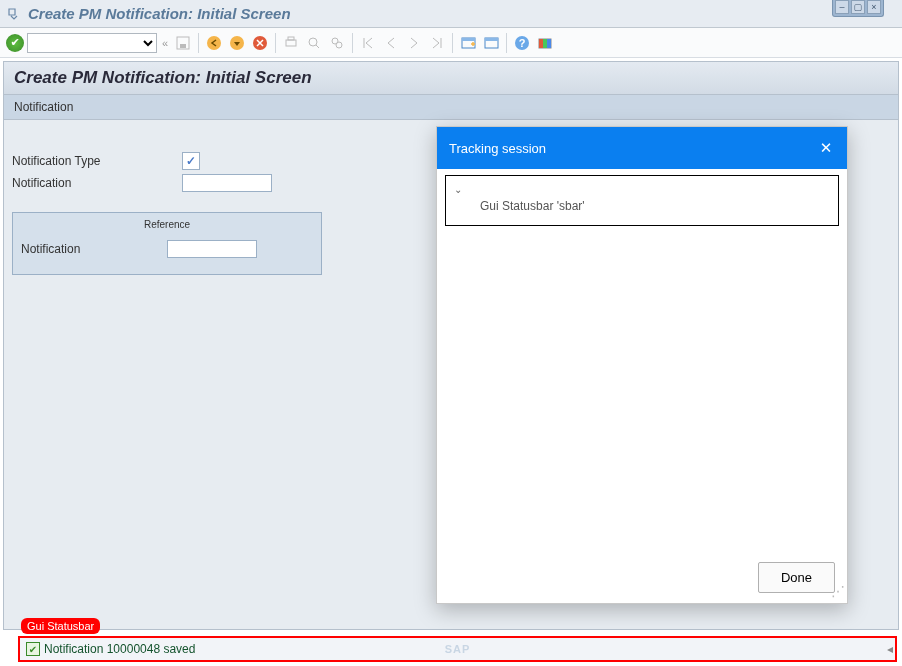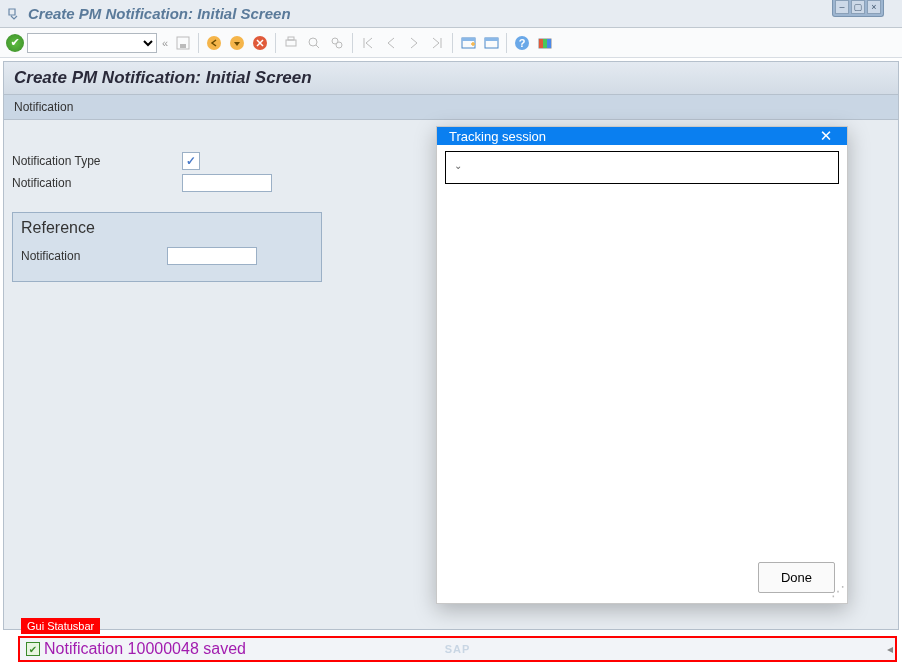--- a/index.html
+++ b/index.html
@@ -24,40 +24,40 @@
   .sub-header { background: #c9d6e4; border: 1px solid #b5c0cc; border-top: none; margin: 0 3px; padding: 5px 10px; font-size: 12px; }
 
   .main-area { margin: 0 3px; background: #e7ecf1; border: 1px solid #b5c0cc; border-top: none; height: calc(100% - 28px - 30px - 38px - 28px - 30px - 2px); padding: 30px 8px 10px 8px; position: relative; }
 
   .form-row { display: flex; align-items: center; height: 22px; }
   .form-label { width: 170px; }
   .check-icon { width: 18px; height: 18px; border: 1px solid #9bb0c6; background: #fff; display: flex; align-items: center; justify-content: center; color: #4a7ac8; font-size: 12px; font-weight: bold; }
   .text-input { width: 90px; height: 18px; border: 1px solid #9bb0c6; background: #fff; padding: 0 2px; }
 
   .groupbox { border: 1px solid #9bb0c6; background: #d5e0eb; margin-top: 18px; width: 310px; }
-  .groupbox .legend { padding: 6px 8px 4px 8px; font-size: 16px; }
+  .groupbox .legend { padding: 6px 8px 4px 8px; font-size: 10px; text-align: center; }
   .groupbox .body { padding: 4px 8px 14px 8px; }
 
   .popup { position: absolute; top: 126px; left: 436px; width: 412px; height: 478px; background: #fff; border: 1px solid #c8c8c8; box-shadow: 0 6px 20px rgba(0,0,0,0.25); display: flex; flex-direction: column; z-index: 50; }
-  .popup-header { background: #0a7ff0; color: #fff; display: flex; align-items: center; justify-content: space-between; padding: 0 12px; font-size: 13px; }
+  .popup-header { background: #0a7ff0; color: #fff; display: flex; align-items: center; justify-content: space-between; padding: 12px 12px; font-size: 13px; }
   .popup-close { width: 18px; height: 18px; display: flex; align-items: center; justify-content: center; font-size: 15px; cursor: pointer; }
   .popup-body { flex: 1; padding: 6px 8px; }
   .tree-box { border: 1px solid #000; padding: 6px 8px 10px 8px; }
   .tree-row { display: flex; align-items: center; font-size: 12px; color: #555; padding: 2px 0; }
   .tree-caret { width: 14px; color: #666; font-size: 10px; }
   .tree-indent { width: 26px; }
   .popup-footer { display: flex; justify-content: flex-end; align-items: center; padding: 10px 12px; position: relative; }
   .popup-footer .done { padding: 7px 22px; border: 1px solid #b0b0b0; background: #fafafa; border-radius: 2px; font-size: 13px; }
   .resize-grip { position: absolute; right: 2px; bottom: 2px; width: 14px; height: 14px; color: #bbb; font-size: 14px; line-height: 8px; }
 
-  .statusbar-tag { position: absolute; left: 21px; bottom: 32px; background: #f00; color: #fff; font-size: 11px; padding: 2px 6px; z-index: 10; }
+  .statusbar-tag { position: absolute; left: 21px; bottom: 32px; background: #f00; color: #fff; font-size: 11px; padding: 2px 6px; z-index: 10; border-radius: 6px; }
   .statusbar-wrap { position: absolute; left: 18px; right: 5px; bottom: 4px; height: 26px; border: 2px solid #f00; display: flex; align-items: center; background: #f2f4f8; }
   .statusbar { display: flex; align-items: center; padding: 0 6px; gap: 4px; flex: 1; }
   .status-ok { width: 14px; height: 14px; border: 1px solid #3a8a2a; background: #e8f5e0; display: flex; align-items: center; justify-content: center; color: #3a8a2a; font-size: 10px; }
-  .status-text { font-size: 16px; color: #a21caf; }
+  .status-text { font-size: 12px; color: #14532d; }
   .sap-logo { position: absolute; left: 50%; transform: translateX(-50%); color: #c9d6e4; font-weight: bold; font-size: 11px; letter-spacing: 1px; }
   .status-right { width: 10px; height: 100%; display:flex; align-items:center; justify-content:center; color:#888; }
 </style>
 </head>
 <body>
 
 <div class="titlebar">
   <span class="icon">
     <svg width="14" height="14" viewBox="0 0 14 14">
         <path d="M2 2h6v6H2z M4 9l3 3 3-3" fill="none" stroke="#6a88a8" stroke-width="1.2"></path>
@@ -202,20 +202,24 @@
 <div class="popup">
   <div class="popup-header">
     <span>Tracking session</span>
     <span class="popup-close">✕</span>
   </div>
   <div class="popup-body">
     <div class="tree-box">
       <div class="tree-row">
         <span class="tree-caret">⌄</span>
       </div>
+      <div class="tree-row">
+        <span class="tree-indent"></span>
+        <span>Gui Statusbar 'sbar'</span>
+      </div>
     </div>
   </div>
   <div class="popup-footer">
     <button class="done">Done</button>
     <div class="resize-grip">⋰</div>
   </div>
 </div>
 
 <div class="statusbar-tag">Gui Statusbar</div>
 <div class="statusbar-wrap">

